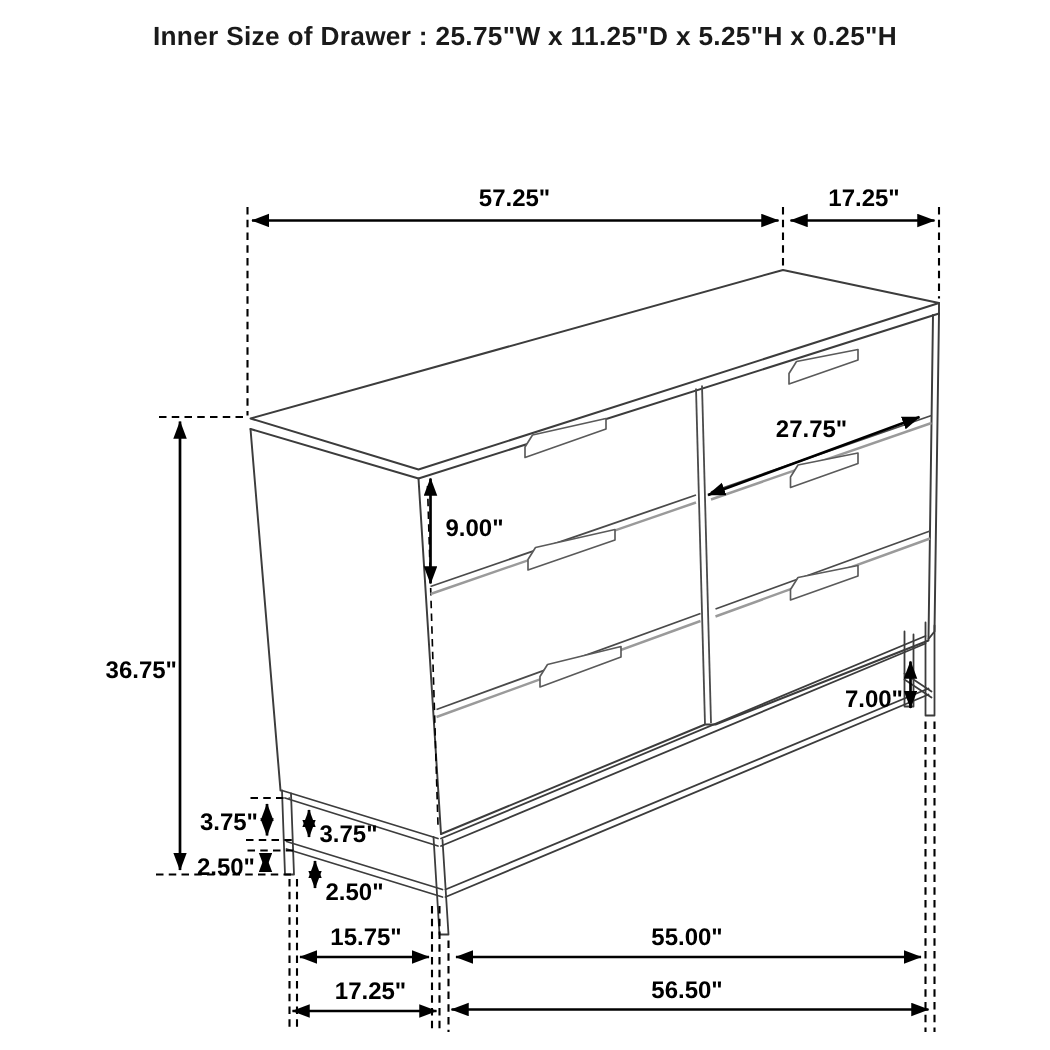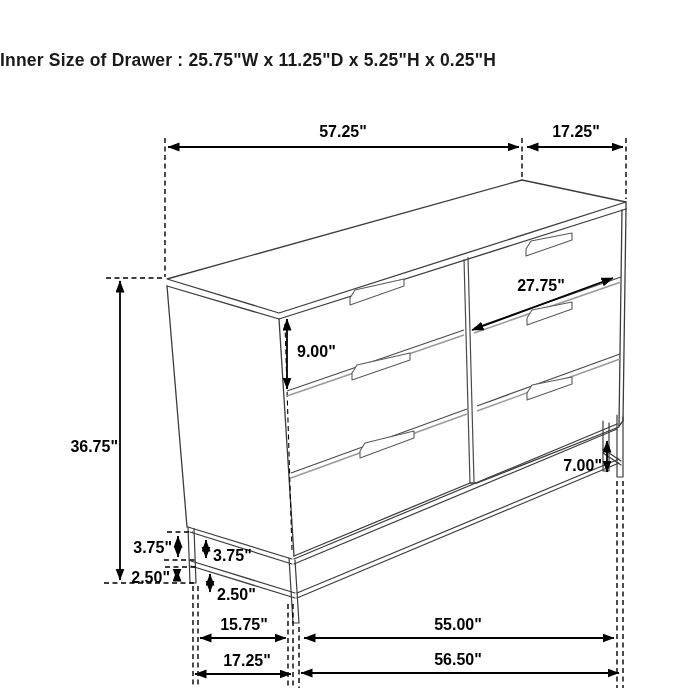--- a/index.html
+++ b/index.html
@@ -1,19 +1,19 @@
 <!DOCTYPE html>
 <html><head>
 <meta charset="utf-8">
 <style>
   html,body{margin:0;padding:0;background:#ffffff;}
   .page{position:relative;width:700px;height:700px;background:#ffffff;overflow:hidden;
         font-family:"Liberation Sans",sans-serif;}
-  .title{position:absolute;top:14px;left:0;width:700px;
-         font-size:17.5px;font-weight:bold;color:#1a1a1a;letter-spacing:0.2px;margin-top:36px;}
+  .title{position:absolute;top:14px;left:0;width:700px;text-align:center;
+         font-size:17.5px;font-weight:bold;color:#1a1a1a;letter-spacing:0.2px;}
   svg{position:absolute;top:0;left:0;}
   .edge{stroke:#3c3c3c;stroke-width:1.3;fill:none;stroke-linejoin:round;stroke-linecap:round;}
   .face{fill:#ffffff;stroke:#3c3c3c;stroke-width:1.3;stroke-linejoin:round;}
   .gapA{stroke:#9a9a9a;stroke-width:1.6;fill:none;}
   .gapB{stroke:#4a4a4a;stroke-width:1.2;fill:none;}
   .handle{fill:#ffffff;stroke:#5a5a5a;stroke-width:1.1;stroke-linejoin:round;}
   .base{stroke:#3c3c3c;stroke-width:1.2;fill:none;stroke-linecap:round;}
   .dim{stroke:#000000;stroke-width:1.8;fill:none;}
   .ext{stroke:#000000;stroke-width:1.4;fill:none;stroke-dasharray:5,3.5;}
   .lbl{font-family:"Liberation Sans",sans-serif;font-size:16px;font-weight:bold;fill:#000000;}

